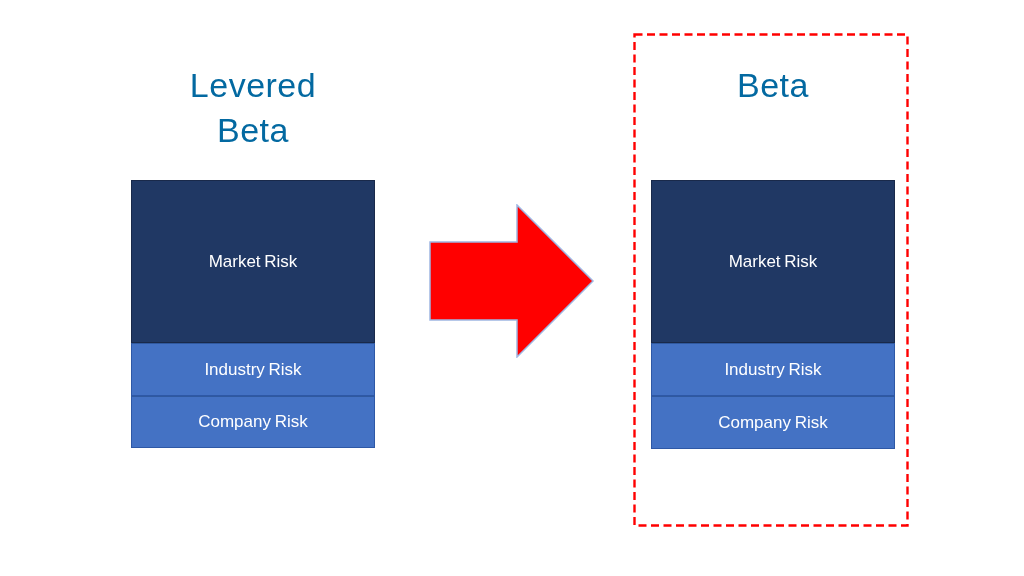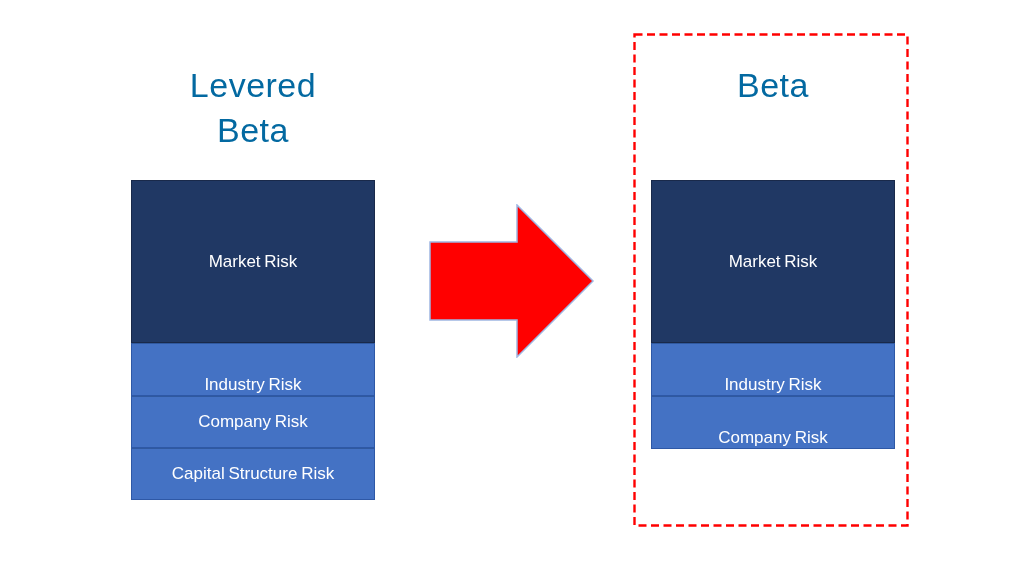--- a/index.html
+++ b/index.html
@@ -50,21 +50,21 @@
   .seg.dark {
     background: #203864;
     border: 1px solid #19294a;
     height: 163px;
   }
   .seg.light {
     background: #4472c4;
     border: 1px solid #2e58a6;
     border-top: 1px solid #30599f;
   }
-  .seg.h53 { height: 53px; align-items: flex-end; }
+  .seg.h53 { height: 53px; }
   .seg.h52 { height: 52px; }
 
   .arrow-wrap {
     position: absolute;
     left: 429px;
     top: 204px;
     width: 166px;
     height: 154px;
   }
   .dashed-wrap {
@@ -88,23 +88,20 @@
   <div class="stack left-stack">
     <div class="seg dark">
       <span>Market Risk</span>
     </div>
     <div class="seg light h53">
       <span>Industry Risk</span>
     </div>
     <div class="seg light h52">
       <span>Company Risk</span>
     </div>
-    <div class="seg light h52">
-      <span>Capital Structure Risk</span>
-    </div>
   </div>
 
   <div class="arrow-wrap">
     <svg width="166" height="154" viewBox="0 0 166 154" xmlns="http://www.w3.org/2000/svg">
       <polygon points="1,38 88,38 88,1 164,77 88,153 88,116 1,116" fill="#ff0000" stroke="#9fb6e2" stroke-width="1.5" stroke-linejoin="miter"></polygon>
     </svg>
   </div>
 
   <div class="dashed-wrap">
     <svg width="276" height="494" viewBox="0 0 276 494" xmlns="http://www.w3.org/2000/svg">

